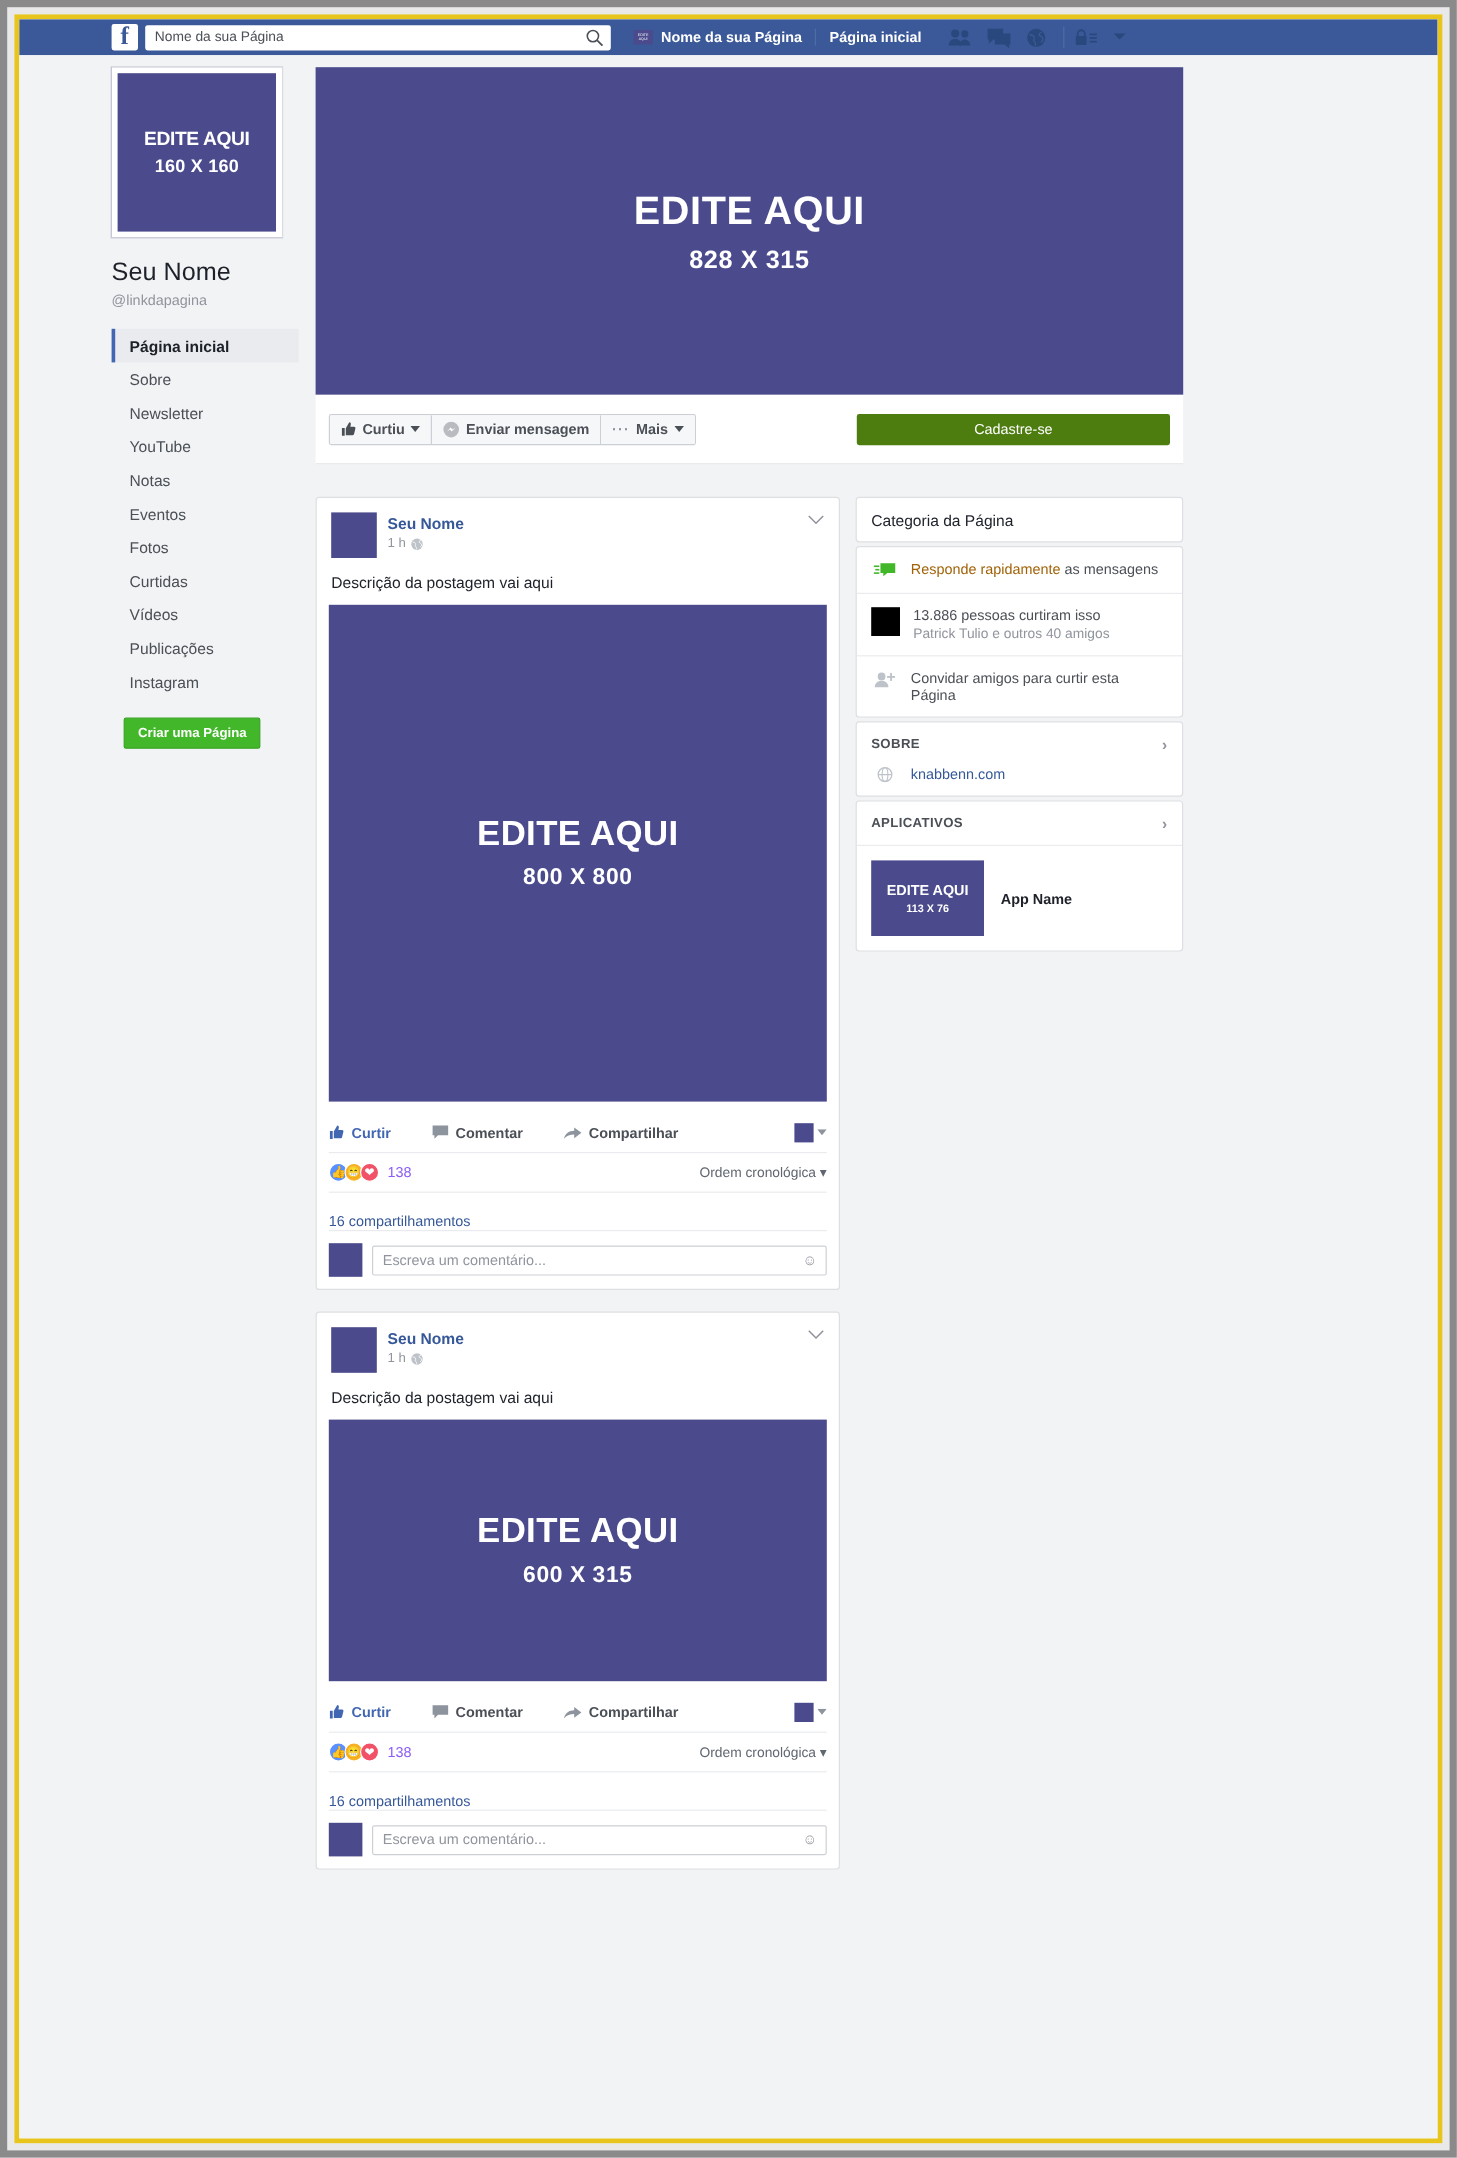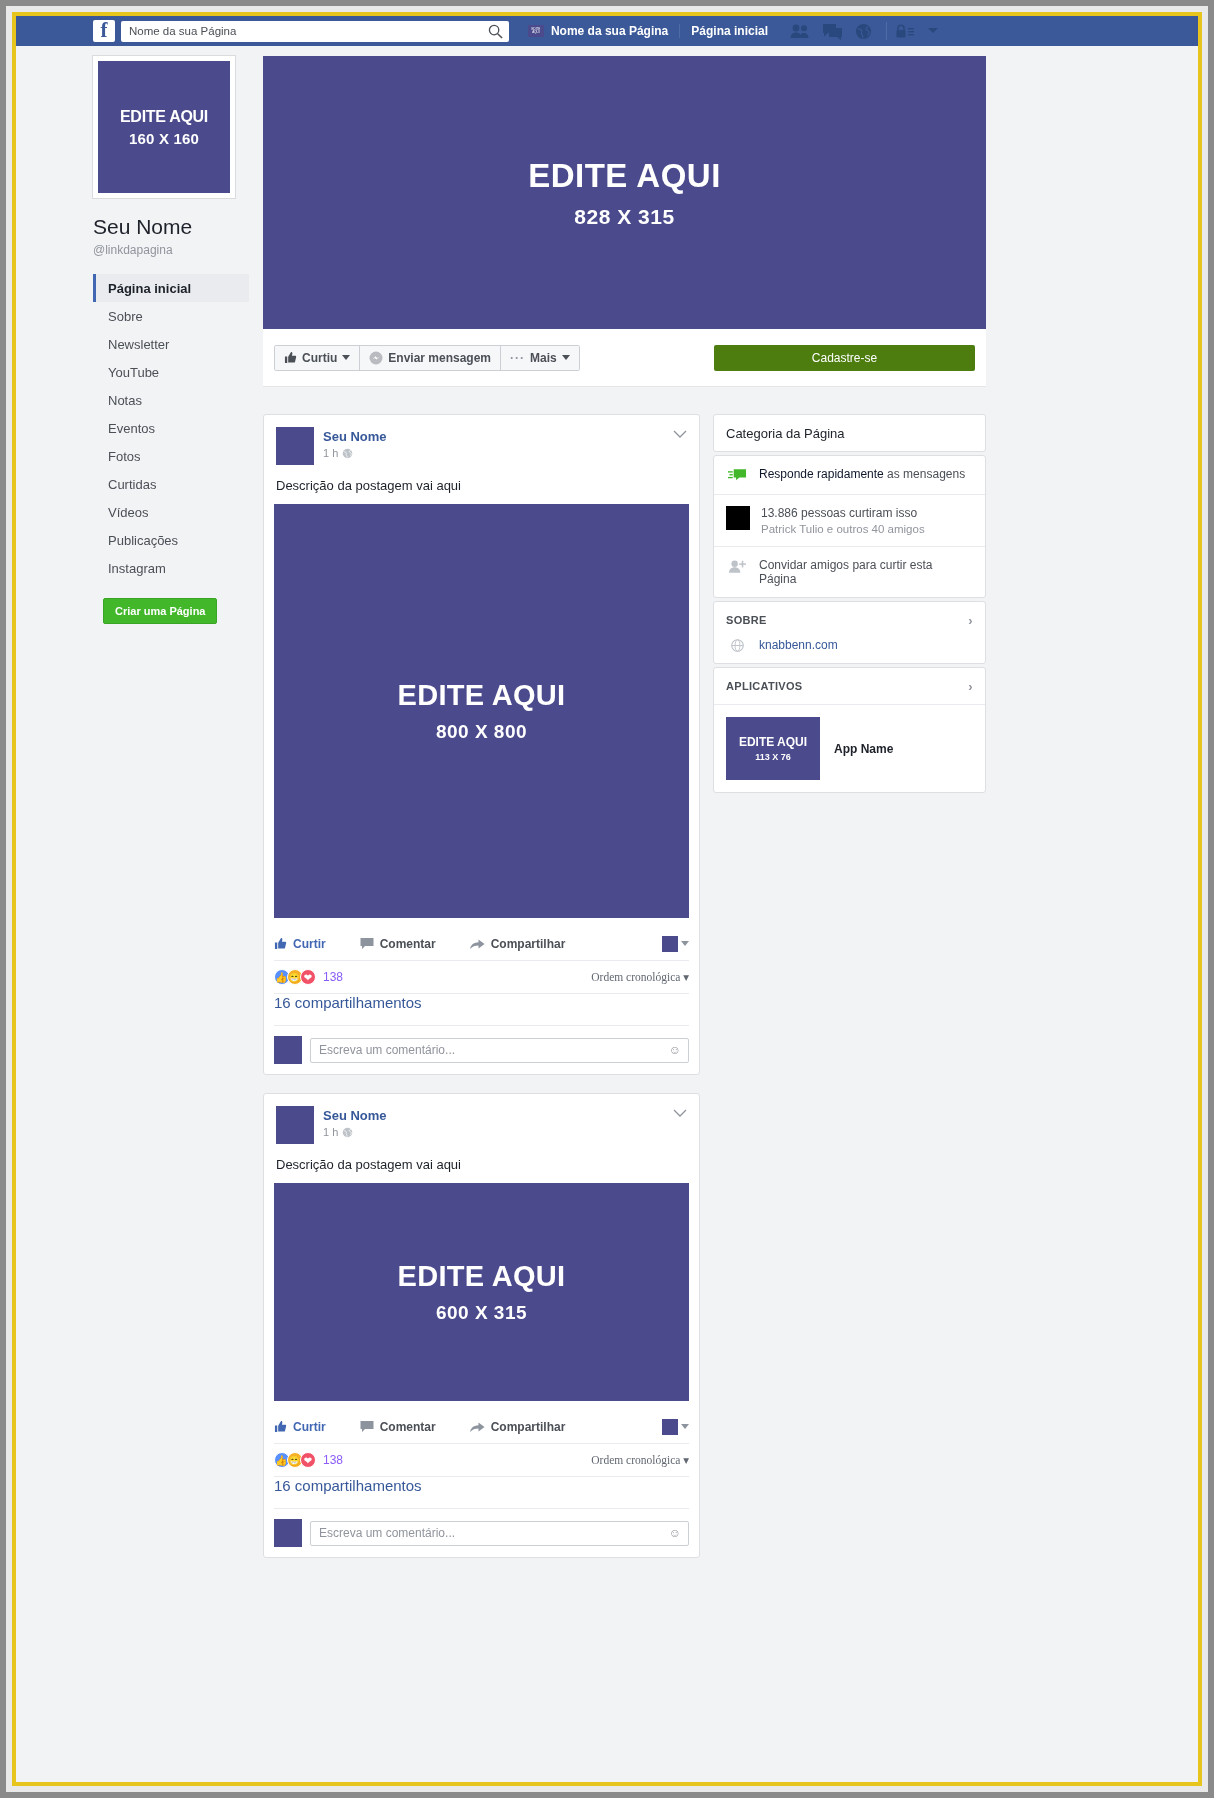--- a/index.html
+++ b/index.html
@@ -160,25 +160,25 @@
   .react-ico { display: flex; align-items: center; }
   .react-ico span {
     width: 16px; height: 16px; border-radius: 50%; display: inline-block;
     margin-right: -3px; border: 1px solid #fff;
     font-size: 10px; color: #fff; text-align: center; line-height: 15px;
   }
   .r-like { background: #5890ff; }
   .r-haha { background: #f7b125; }
   .r-love { background: #f25268; }
   .react-count { margin-left: 10px; color: #8b5cf6; }
-  .order { margin-left: auto; color: #616770; font-size: 11.5px; font-family: Liberation Serif, serif; }
+  .order { margin-left: auto; color: #616770; font-size: 11.5px; }
   .share-row {
-    height: 32px; display: flex; align-items: flex-start;
+    height: 32px; display: flex; align-items: flex-end;
     margin: 0 10px; border-bottom: 1px solid #e9ebee;
-    font-size: 15px; color: #365899;
+    font-size: 12px; color: #365899;
   }
   .comment-row { display: flex; align-items: center; padding: 10px; gap: 8px; }
   .c-av { width: 28px; height: 28px; background: #4a4a8c; flex: none; }
   .c-input {
     flex: 1; height: 25px; border: 1px solid #ccd0d5; border-radius: 2px;
     background: #fff; display: flex; align-items: center; padding: 0 8px;
     position: relative;
   }
   .c-input span { font-size: 12px; color: #90949c; }
   .c-emoji { position: absolute; right: 7px; color: #bec2c9; font-size: 13px; }
@@ -193,21 +193,21 @@
     padding: 0 12px; font-size: 13px; color: #1d2129;
   }
   .rcard-head .chev { margin-left: auto; color: #90949c; font-size: 13px; }
   .rcard-head.small { font-size: 11px; font-weight: bold; color: #4b4f56; letter-spacing: 0.3px; }
   .rrow {
     display: flex; align-items: flex-start; padding: 11px 12px;
     border-top: 1px solid #e9ebee; gap: 11px; font-size: 12px; color: #4b4f56;
   }
   .rrow:first-child { border-top: 0; }
   .rico { width: 22px; flex: none; display: flex; justify-content: center; padding-top: 1px; }
-  .green { color: #0f172a; }
+  .green { color: #a16207; }
   .sub { color: #90949c; font-size: 11.5px; margin-top: 3px; }
   .blk { width: 24px; height: 24px; background: #000; flex: none; }
   .link { color: #365899; }
   .app-row { display: flex; align-items: center; padding: 12px; border-top: 1px solid #e9ebee; gap: 14px; }
   .app-thumb {
     width: 94px; height: 63px; background: #4a4a8c; color: #fff;
     display: flex; flex-direction: column; align-items: center;
     justify-content: center; gap: 3px; flex: none;
   }
   .app-t1 { font-size: 12px; font-weight: bold; }

